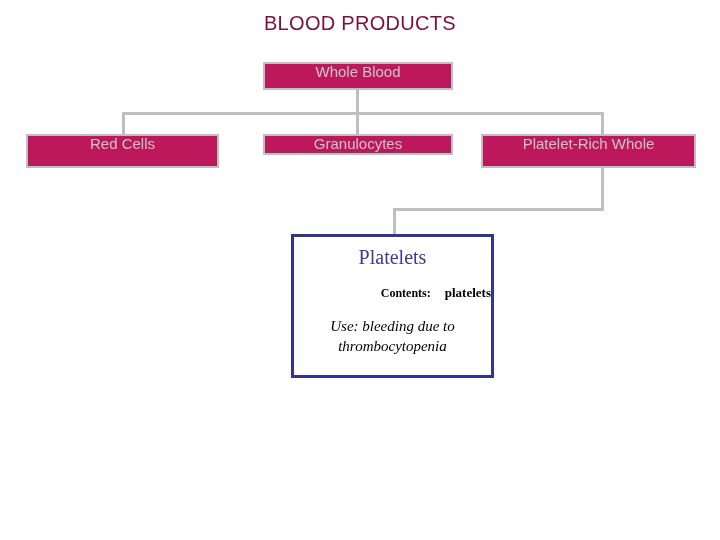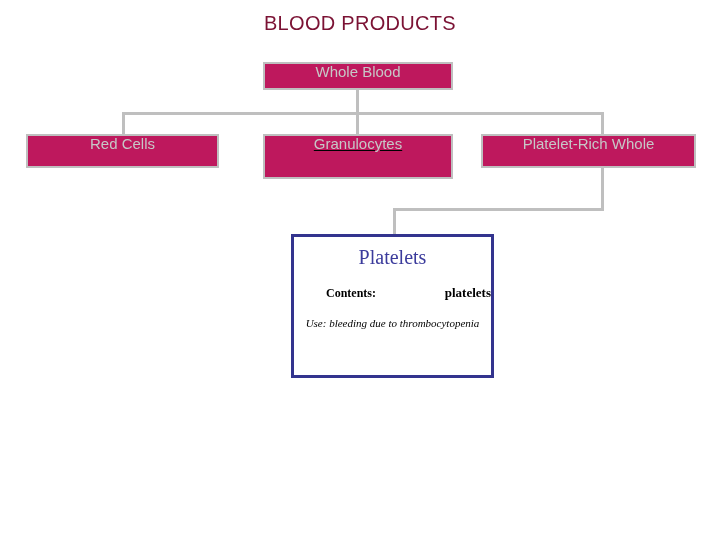--- a/index.html
+++ b/index.html
@@ -45,21 +45,21 @@
   }
   .node-gray .node-label {
     color: #c7c7c7;
     font-size: 15px;
     line-height: 1.1;
     white-space: nowrap;
   }
 
   #node-whole-blood   { left: 263px; top: 62px;  width: 190px; height: 28px; }
   #node-red-cells     { left: 26px;  top: 134px; width: 193px; height: 34px; }
-  #node-granulocytes  { left: 263px; top: 134px; width: 190px; height: 45px; text-decoration: underline; }
+  #node-granulocytes  { left: 263px; top: 134px; width: 190px; height: 21px; }
   #node-prp           { left: 481px; top: 134px; width: 215px; height: 34px; }
 
   
   .conn {
     position: absolute;
     background: #bfbfbf;
   }
   .conn-v { width: 3px; }
   .conn-h { height: 3px; }
 
@@ -96,41 +96,41 @@
     margin-top: 9px;
     font-size: 20px;
     color: #3b3b9c;
     line-height: 1.1;
     white-space: nowrap;
   }
   #platelets-contents-row {
     margin-top: 17px;
     display: flex;
     align-items: baseline;
-    justify-content: space-between;
+    justify-content: flex-end;
     width: 100%;
-    padding-left: 32px;
+    padding-left: 9px;
     box-sizing: border-box;
   }
   #platelets-contents-label {
     font-size: 12px;
     font-weight: bold;
     color: #000000;
     white-space: nowrap;
   }
   #platelets-contents-value {
     font-size: 13px;
     font-weight: bold;
     color: #000000;
     margin-left: 14px;
     white-space: nowrap;
   }
   #platelets-use {
     margin-top: 15px;
-    font-size: 11px;
+    font-size: 15px;
     font-style: italic;
     color: #000000;
     text-align: center;
     line-height: 1.35;
     padding: 0 8px;
   }
 </style>
 </head>
 <body>
 

